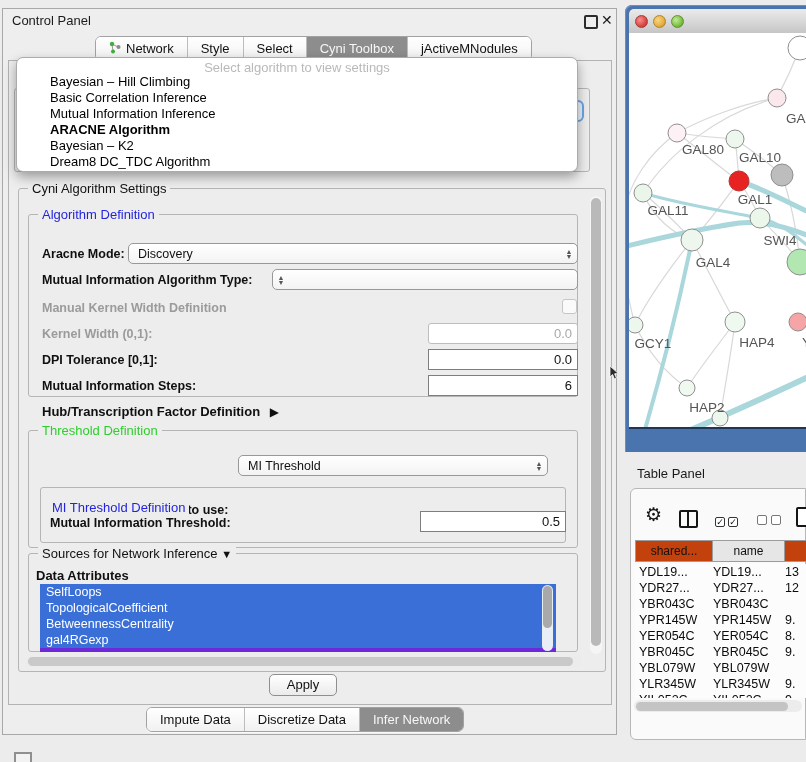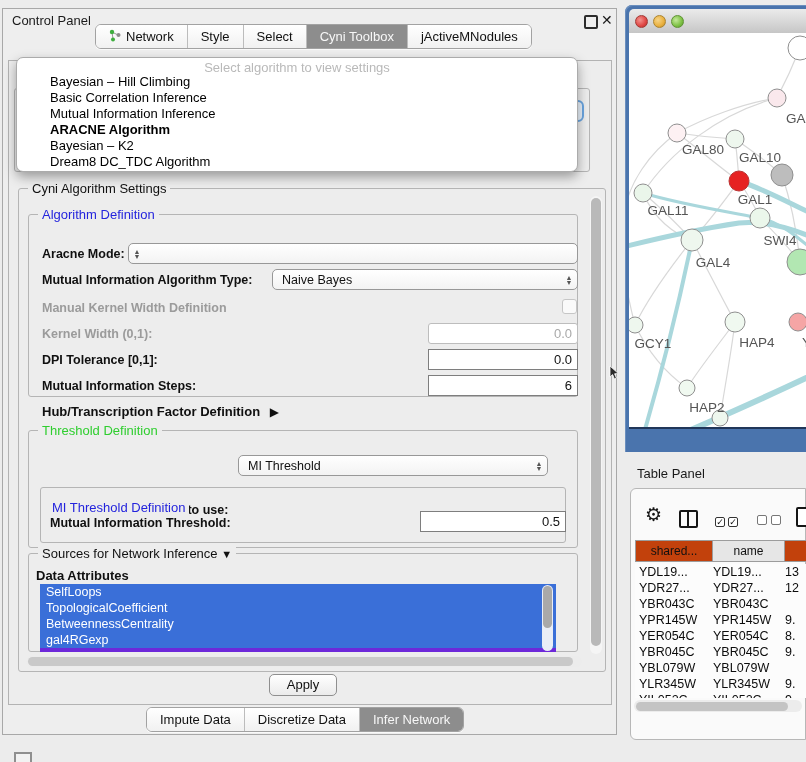--- a/index.html
+++ b/index.html
@@ -73,21 +73,21 @@
   svg text{font-family:"Liberation Sans","DejaVu Sans",sans-serif;}
 </style>
 </head>
 <body>
 
 <div class="abs cp-bg"></div>
 <div class="abs cp-title">Control Panel</div>
 <div class="abs float-ic"></div>
 <div class="abs close-ic">✕</div>
 
-<div class="abs" style="left:95px;top:24px;text-align:center;">
+<div class="abs" style="left:95px;top:36px;text-align:center;">
   <div class="seg">
     <div class="tab">
       <span>
         <svg width="12" height="13" viewBox="0 0 12 13">
           <line x1="3" y1="3" x2="9" y2="6" stroke="#9a9a9a" stroke-width="1"></line>
           <line x1="3" y1="3" x2="4" y2="10" stroke="#9a9a9a" stroke-width="1"></line>
           <circle cx="3" cy="3" r="2.2" fill="#3fae3f"></circle>
           <circle cx="9.5" cy="6" r="2" fill="#8a8a8a"></circle>
           <circle cx="4" cy="10.5" r="2" fill="#3fae3f"></circle>
         </svg>
@@ -118,29 +118,29 @@
 </div>
 
 <div class="abs grp" style="left:18px;top:188px;width:588px;height:484px;background:#ededed;"></div>
 <span class="legend" style="left:28px;top:182px;">Cyni Algorithm Settings</span>
 
 <div class="abs grp" style="left:28px;top:214px;width:550px;height:183px;"></div>
 <span class="legend blue" style="left:38px;top:208px;">Algorithm Definition</span>
 
 <span class="abs lbl" style="left:42px;top:247px;">Aracne Mode:</span>
 <div class="abs combo" style="left:128px;top:243px;width:450px;">
+  <span class="val">Discovery</span>
   <span class="spin">
       <span>▲</span>
       <span>▼</span>
     </span>
 </div>
 
 <span class="abs lbl" style="left:42px;top:273px;">Mutual Information Algorithm Type:</span>
 <div class="abs combo" style="left:272px;top:269px;width:306px;">
-  <span class="val">Naive Bayes</span>
   <span class="spin">
       <span>▲</span>
       <span>▼</span>
     </span>
 </div>
 
 <span class="abs lbl dis" style="left:42px;top:301px;">Manual Kernel Width Definition</span>
 <div class="abs chk" style="left:562px;top:299px;"></div>
 
 <span class="abs lbl dis" style="left:42px;top:327px;">Kernel Width (0,1):</span>

